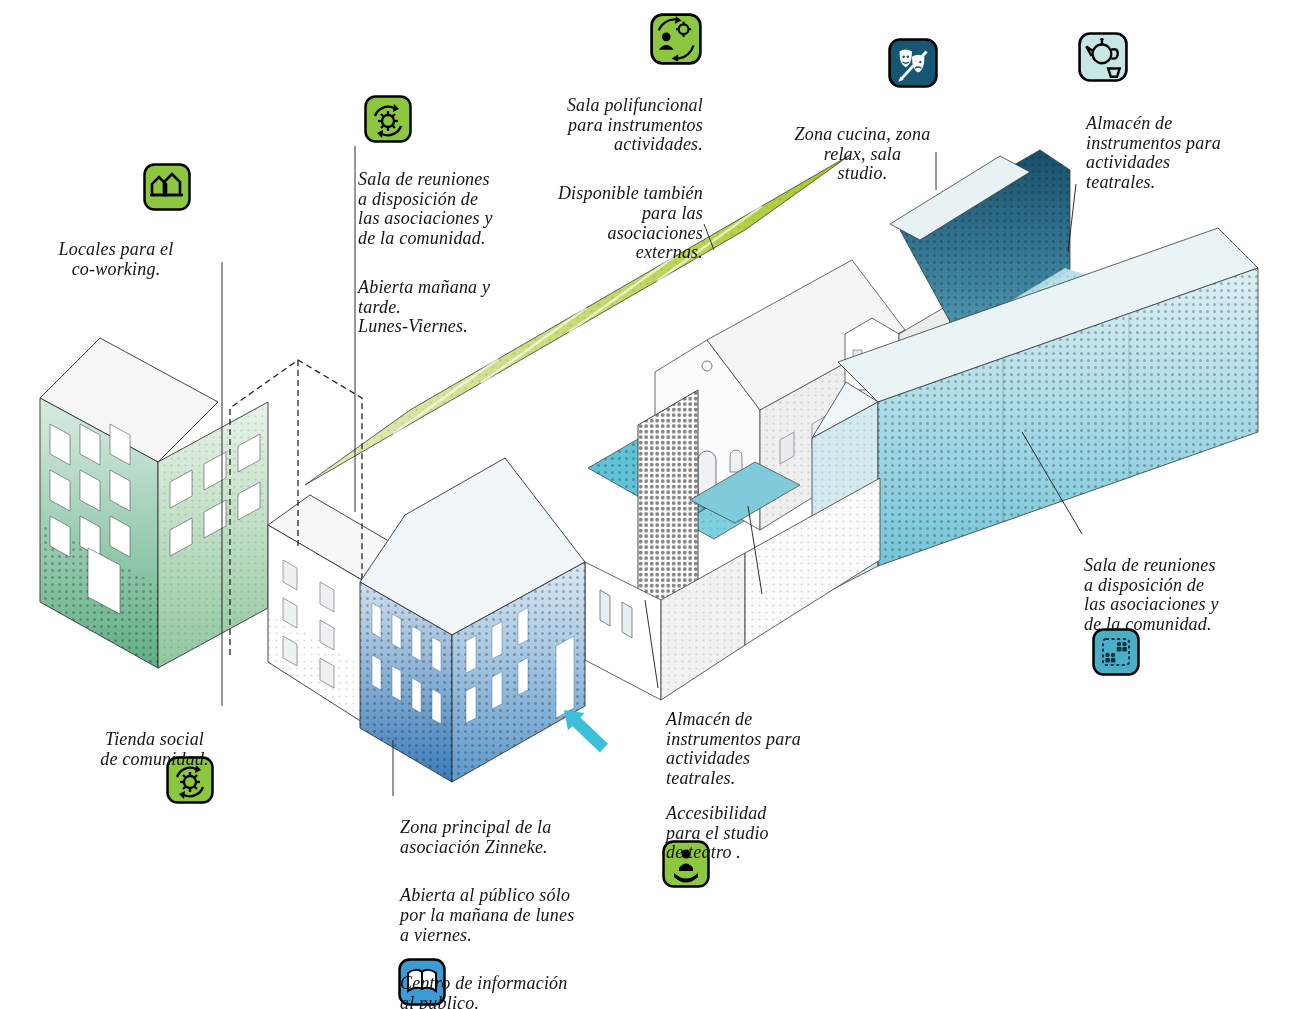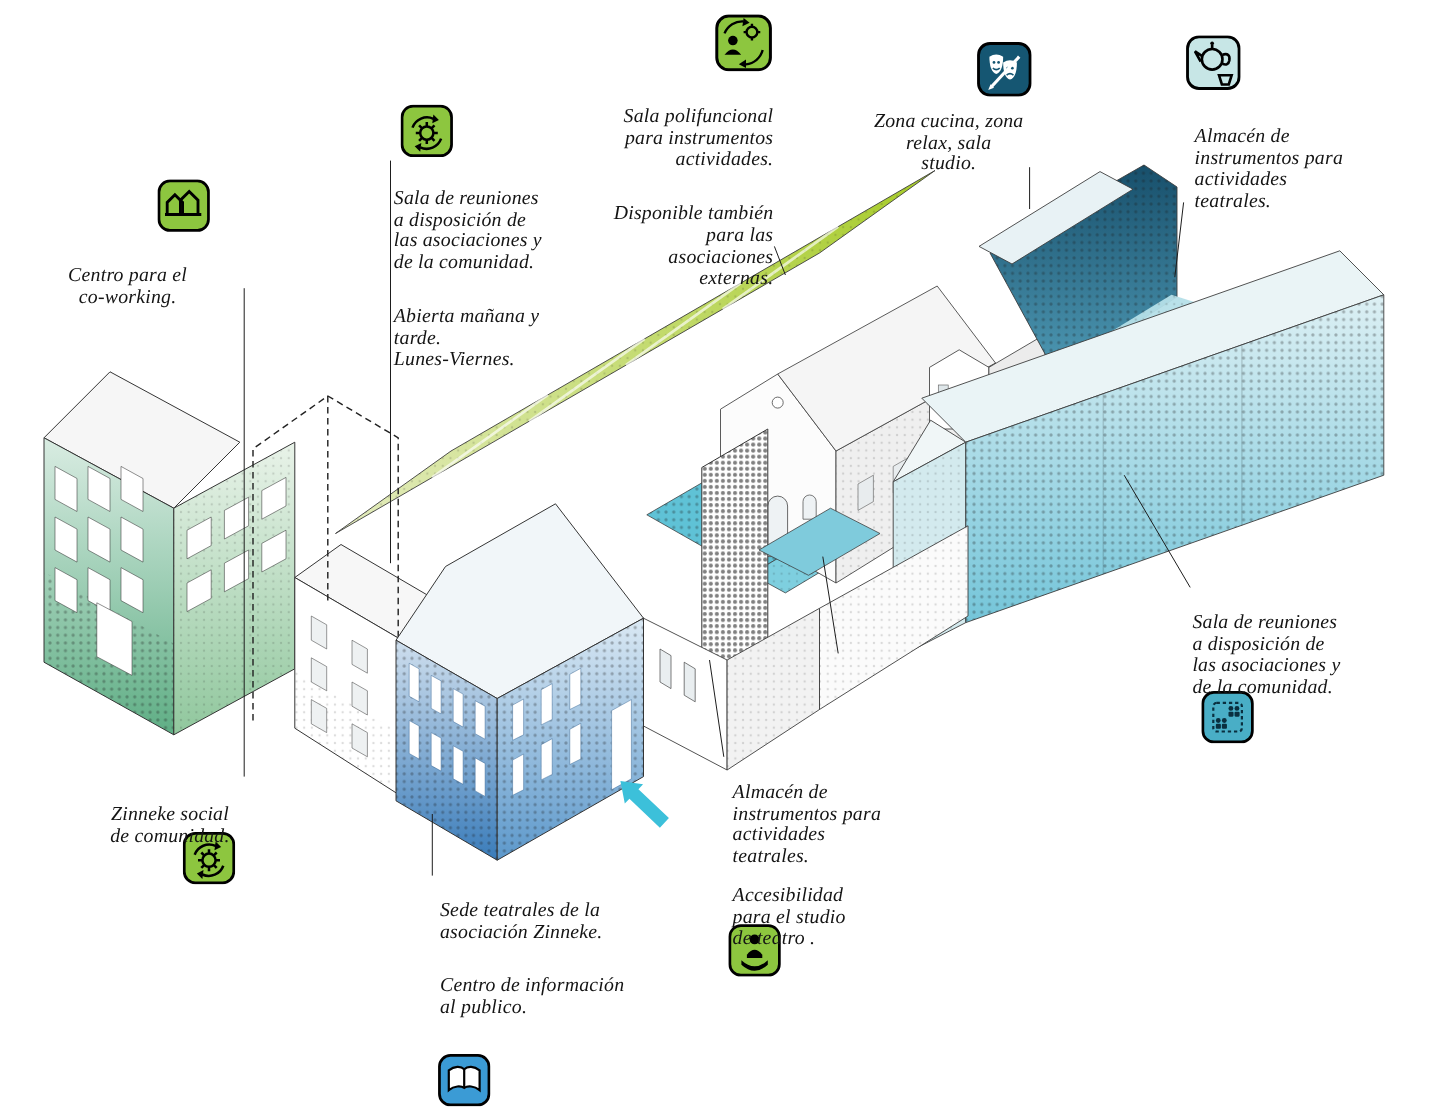--- a/index.html
+++ b/index.html
@@ -351,21 +351,21 @@
         <rect x="30.3" y="19" width="4.6" height="4.5" rx="1"></rect>
         <circle cx="15.5" cy="27" r="2.2"></circle>
           <circle cx="21" cy="27" r="2.2"></circle>
         <rect x="13.3" y="30" width="4.6" height="4.5" rx="1"></rect>
         <rect x="18.8" y="30" width="4.6" height="4.5" rx="1"></rect>
       </g>
     </svg>
   </div>
 
   <div class="label ta-c" style="left:36px;top:220px;width:160px">
-    <div class="para">Centro para el
+    <div class="para">Locales para el
 co-working.</div>
   </div>
 
   <div class="label" style="left:358px;top:150px;width:180px">
     <div class="para">Sala de reuniones
 a disposición de
 las asociaciones y
 de la comunidad.</div>
     <div class="para">Abierta mañana y
 tarde.
@@ -375,41 +375,44 @@
   <div class="label ta-r" style="left:523px;top:76px;width:180px">
     <div class="para">Sala polifuncional
 para instrumentos
 actividades.</div>
     <div class="para">Disponible también
 para las
 asociaciones
 externas.</div>
   </div>
 
-  <div class="label ta-c" style="left:780px;top:80px;width:165px">
+  <div class="label ta-c" style="left:780px;top:105px;width:165px">
     <div class="para">Zona cucina, zona
 relax, sala
 studio.</div>
   </div>
 
   <div class="label" style="left:1086px;top:94px;width:180px">
     <div class="para">Almacén de
 instrumentos para
 actividades
 teatrales.</div>
   </div>
 
   <div class="label ta-c" style="left:82px;top:710px;width:145px">
-    <div class="para">Zinneke social
+    <div class="para">Tienda social
 de comunidad.</div>
   </div>
 
   <div class="label" style="left:400px;top:798px;width:220px">
-    <div class="para">Sede teatrales de la
+    <div class="para">Zona principal de la
 asociación Zinneke.</div>
+    <div class="para">Abierta al público sólo
+por la mañana de lunes
+a viernes.</div>
     <div class="para">Centro de información
 al publico.</div>
   </div>
 
 
   <div class="label" style="left:666px;top:690px;width:170px">
     <div class="para">Almacén de
 instrumentos para
 actividades
 teatrales.</div>

